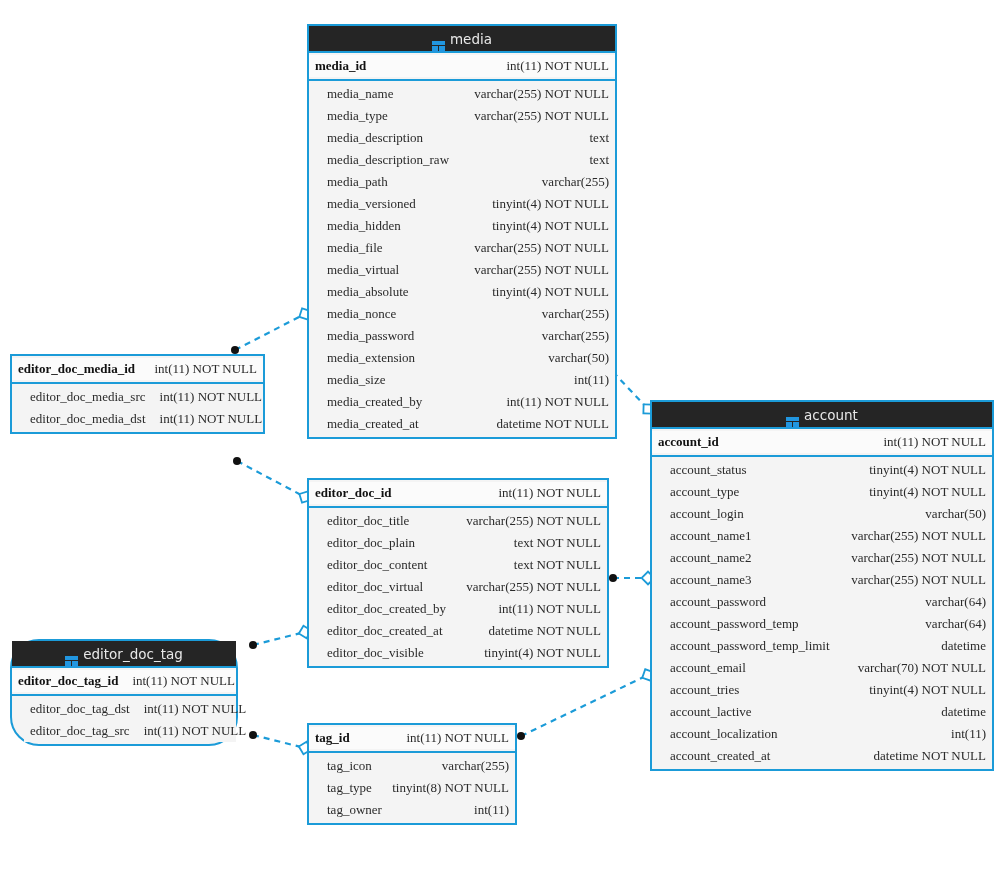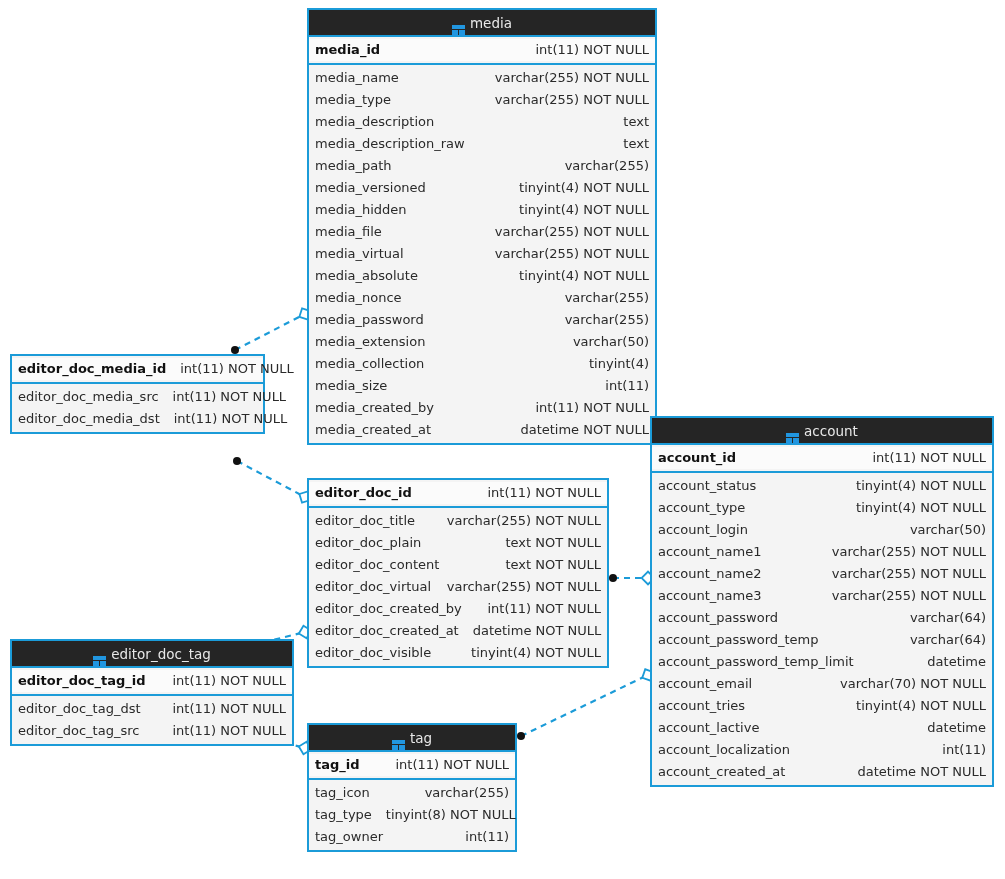--- a/index.html
+++ b/index.html
@@ -67,37 +67,38 @@
     display: flex;
     justify-content: space-between;
     align-items: baseline;
     font-size: 13px;
     color: #2a2a2a;
     padding: 0 6px;
     height: 22px;
     line-height: 22px;
     white-space: nowrap;
     background: #f4f4f4;
+    font-family: Liberation Serif, serif;
   }
   .pk-row .row {
     background: #fbfbfb;
   }
   .row .col-name {
     text-align: left;
   }
   .row .col-type {
     text-align: center;
     padding-left: 14px;
   }
   .pk-row .col-name {
     font-weight: bold;
     color: #111;
   }
   .fields {
-    padding: 2px 0 2px 0;
+    padding: 2px 0 2px 12px;
   }
   .pk-row .fields {
     padding: 2px 0 2px 0;
   }
 </style>
 </head>
 <body>
 
 <div id="canvas">
   <svg id="edges" xmlns="http://www.w3.org/2000/svg" viewBox="0 0 1005 879">
@@ -131,21 +132,21 @@
         <circle cx="253" cy="735" r="4" fill="#111111"></circle>
         <rect x="300.5" y="743.5" width="9" height="9" fill="#ffffff" stroke="#1b9bd8" stroke-width="1.8" transform="rotate(59.036243467926475 305 748)"></rect>
       </g>
       <g>
         <line x1="521" y1="736" x2="648" y2="675" stroke="#1b9bd8" stroke-width="2.2" stroke-dasharray="6,5"></line>
         <circle cx="521" cy="736" r="4" fill="#111111"></circle>
         <rect x="643.5" y="670.5" width="9" height="9" fill="#ffffff" stroke="#1b9bd8" stroke-width="1.8" transform="rotate(19.34432927212115 648 675)"></rect>
       </g>
     </svg>
   <div id="entity-layer">
-      <div class="entity" style="left: 307px; top: 8px; width: 350px;">
+      <div class="entity" style="left: 307px; top: 24px; width: 310px;">
         <div class="entity-header"><span class="title-wrap">
             <span class="tbl-icon"><svg viewBox="0 0 13 11" width="13" height="11">
                 <rect x="0" y="0" width="13" height="4" fill="#2196e0"></rect>
                 <rect x="0" y="5" width="6" height="6" fill="#2196e0"></rect>
                 <rect x="7" y="5" width="6" height="6" fill="#2196e0"></rect>
               </svg></span>
             <span>media</span>
           </span></div>
         <div class="pk-row">
           <div class="fields">
@@ -202,38 +203,34 @@
           </div>
           <div class="row">
             <span class="col-name">media_password</span>
             <span class="col-type">varchar(255)</span>
           </div>
           <div class="row">
             <span class="col-name">media_extension</span>
             <span class="col-type">varchar(50)</span>
           </div>
           <div class="row">
-            <span class="col-name">media_collection</span>
-            <span class="col-type">tinyint(4)</span>
-          </div>
-          <div class="row">
             <span class="col-name">media_size</span>
             <span class="col-type">int(11)</span>
           </div>
           <div class="row">
             <span class="col-name">media_created_by</span>
             <span class="col-type">int(11) NOT NULL</span>
           </div>
           <div class="row">
             <span class="col-name">media_created_at</span>
             <span class="col-type">datetime NOT NULL</span>
           </div>
         </div>
       </div>
-      <div class="entity" style="left: 650px; top: 416px; width: 344px;">
+      <div class="entity" style="left: 650px; top: 400px; width: 344px;">
         <div class="entity-header"><span class="title-wrap">
             <span class="tbl-icon"><svg viewBox="0 0 13 11" width="13" height="11">
                 <rect x="0" y="0" width="13" height="4" fill="#2196e0"></rect>
                 <rect x="0" y="5" width="6" height="6" fill="#2196e0"></rect>
                 <rect x="7" y="5" width="6" height="6" fill="#2196e0"></rect>
               </svg></span>
             <span>account</span>
           </span></div>
         <div class="pk-row">
           <div class="fields">
@@ -355,21 +352,21 @@
           <div class="row">
             <span class="col-name">editor_doc_created_at</span>
             <span class="col-type">datetime NOT NULL</span>
           </div>
           <div class="row">
             <span class="col-name">editor_doc_visible</span>
             <span class="col-type">tinyint(4) NOT NULL</span>
           </div>
         </div>
       </div>
-      <div class="entity" style="left: 10px; top: 639px; width: 284px;">
+      <div class="entity" style="left: 10px; top: 639px; width: 228px; border-radius: 29px;">
         <div class="entity-header"><span class="title-wrap">
             <span class="tbl-icon"><svg viewBox="0 0 13 11" width="13" height="11">
                 <rect x="0" y="0" width="13" height="4" fill="#2196e0"></rect>
                 <rect x="0" y="5" width="6" height="6" fill="#2196e0"></rect>
                 <rect x="7" y="5" width="6" height="6" fill="#2196e0"></rect>
               </svg></span>
             <span>editor_doc_tag</span>
           </span></div>
         <div class="pk-row">
           <div class="fields">
@@ -384,28 +381,20 @@
             <span class="col-name">editor_doc_tag_dst</span>
             <span class="col-type">int(11) NOT NULL</span>
           </div>
           <div class="row">
             <span class="col-name">editor_doc_tag_src</span>
             <span class="col-type">int(11) NOT NULL</span>
           </div>
         </div>
       </div>
       <div class="entity" style="left: 307px; top: 723px; width: 210px;">
-        <div class="entity-header"><span class="title-wrap">
-            <span class="tbl-icon"><svg viewBox="0 0 13 11" width="13" height="11">
-                <rect x="0" y="0" width="13" height="4" fill="#2196e0"></rect>
-                <rect x="0" y="5" width="6" height="6" fill="#2196e0"></rect>
-                <rect x="7" y="5" width="6" height="6" fill="#2196e0"></rect>
-              </svg></span>
-            <span>tag</span>
-          </span></div>
         <div class="pk-row">
           <div class="fields">
             <div class="row">
               <span class="col-name">tag_id</span>
               <span class="col-type">int(11) NOT NULL</span>
             </div>
           </div>
         </div>
         <div class="fields">
           <div class="row">

